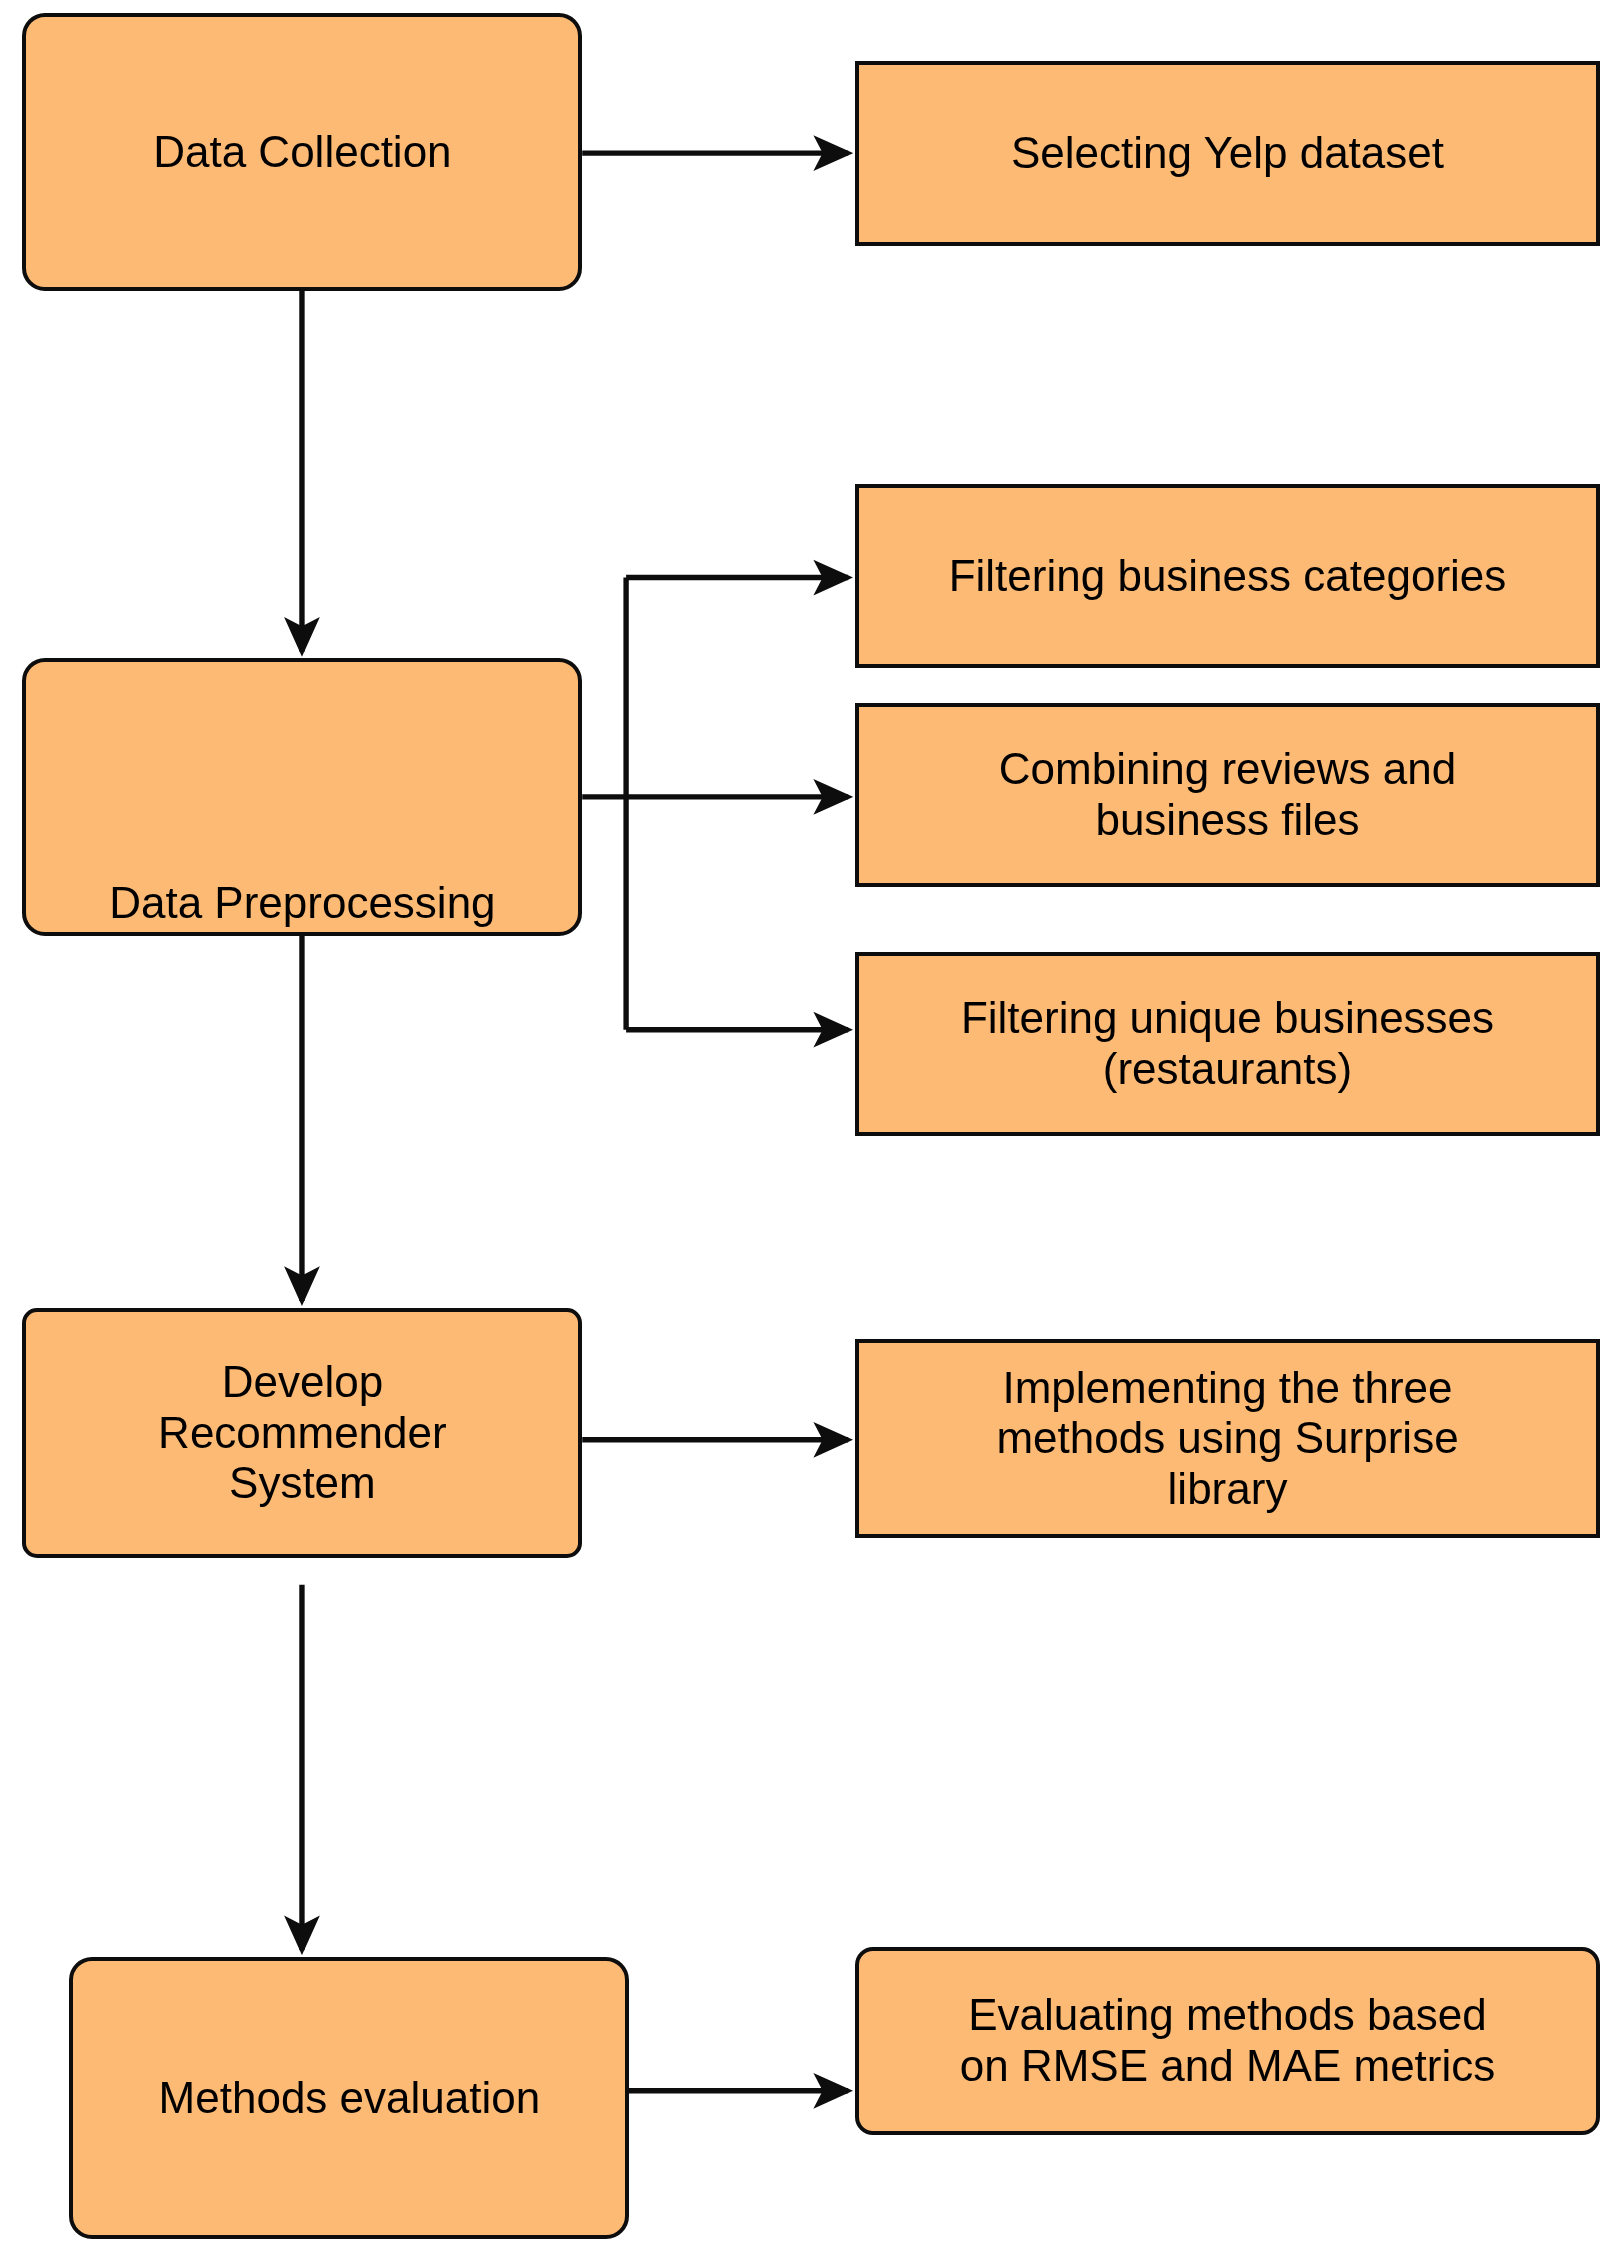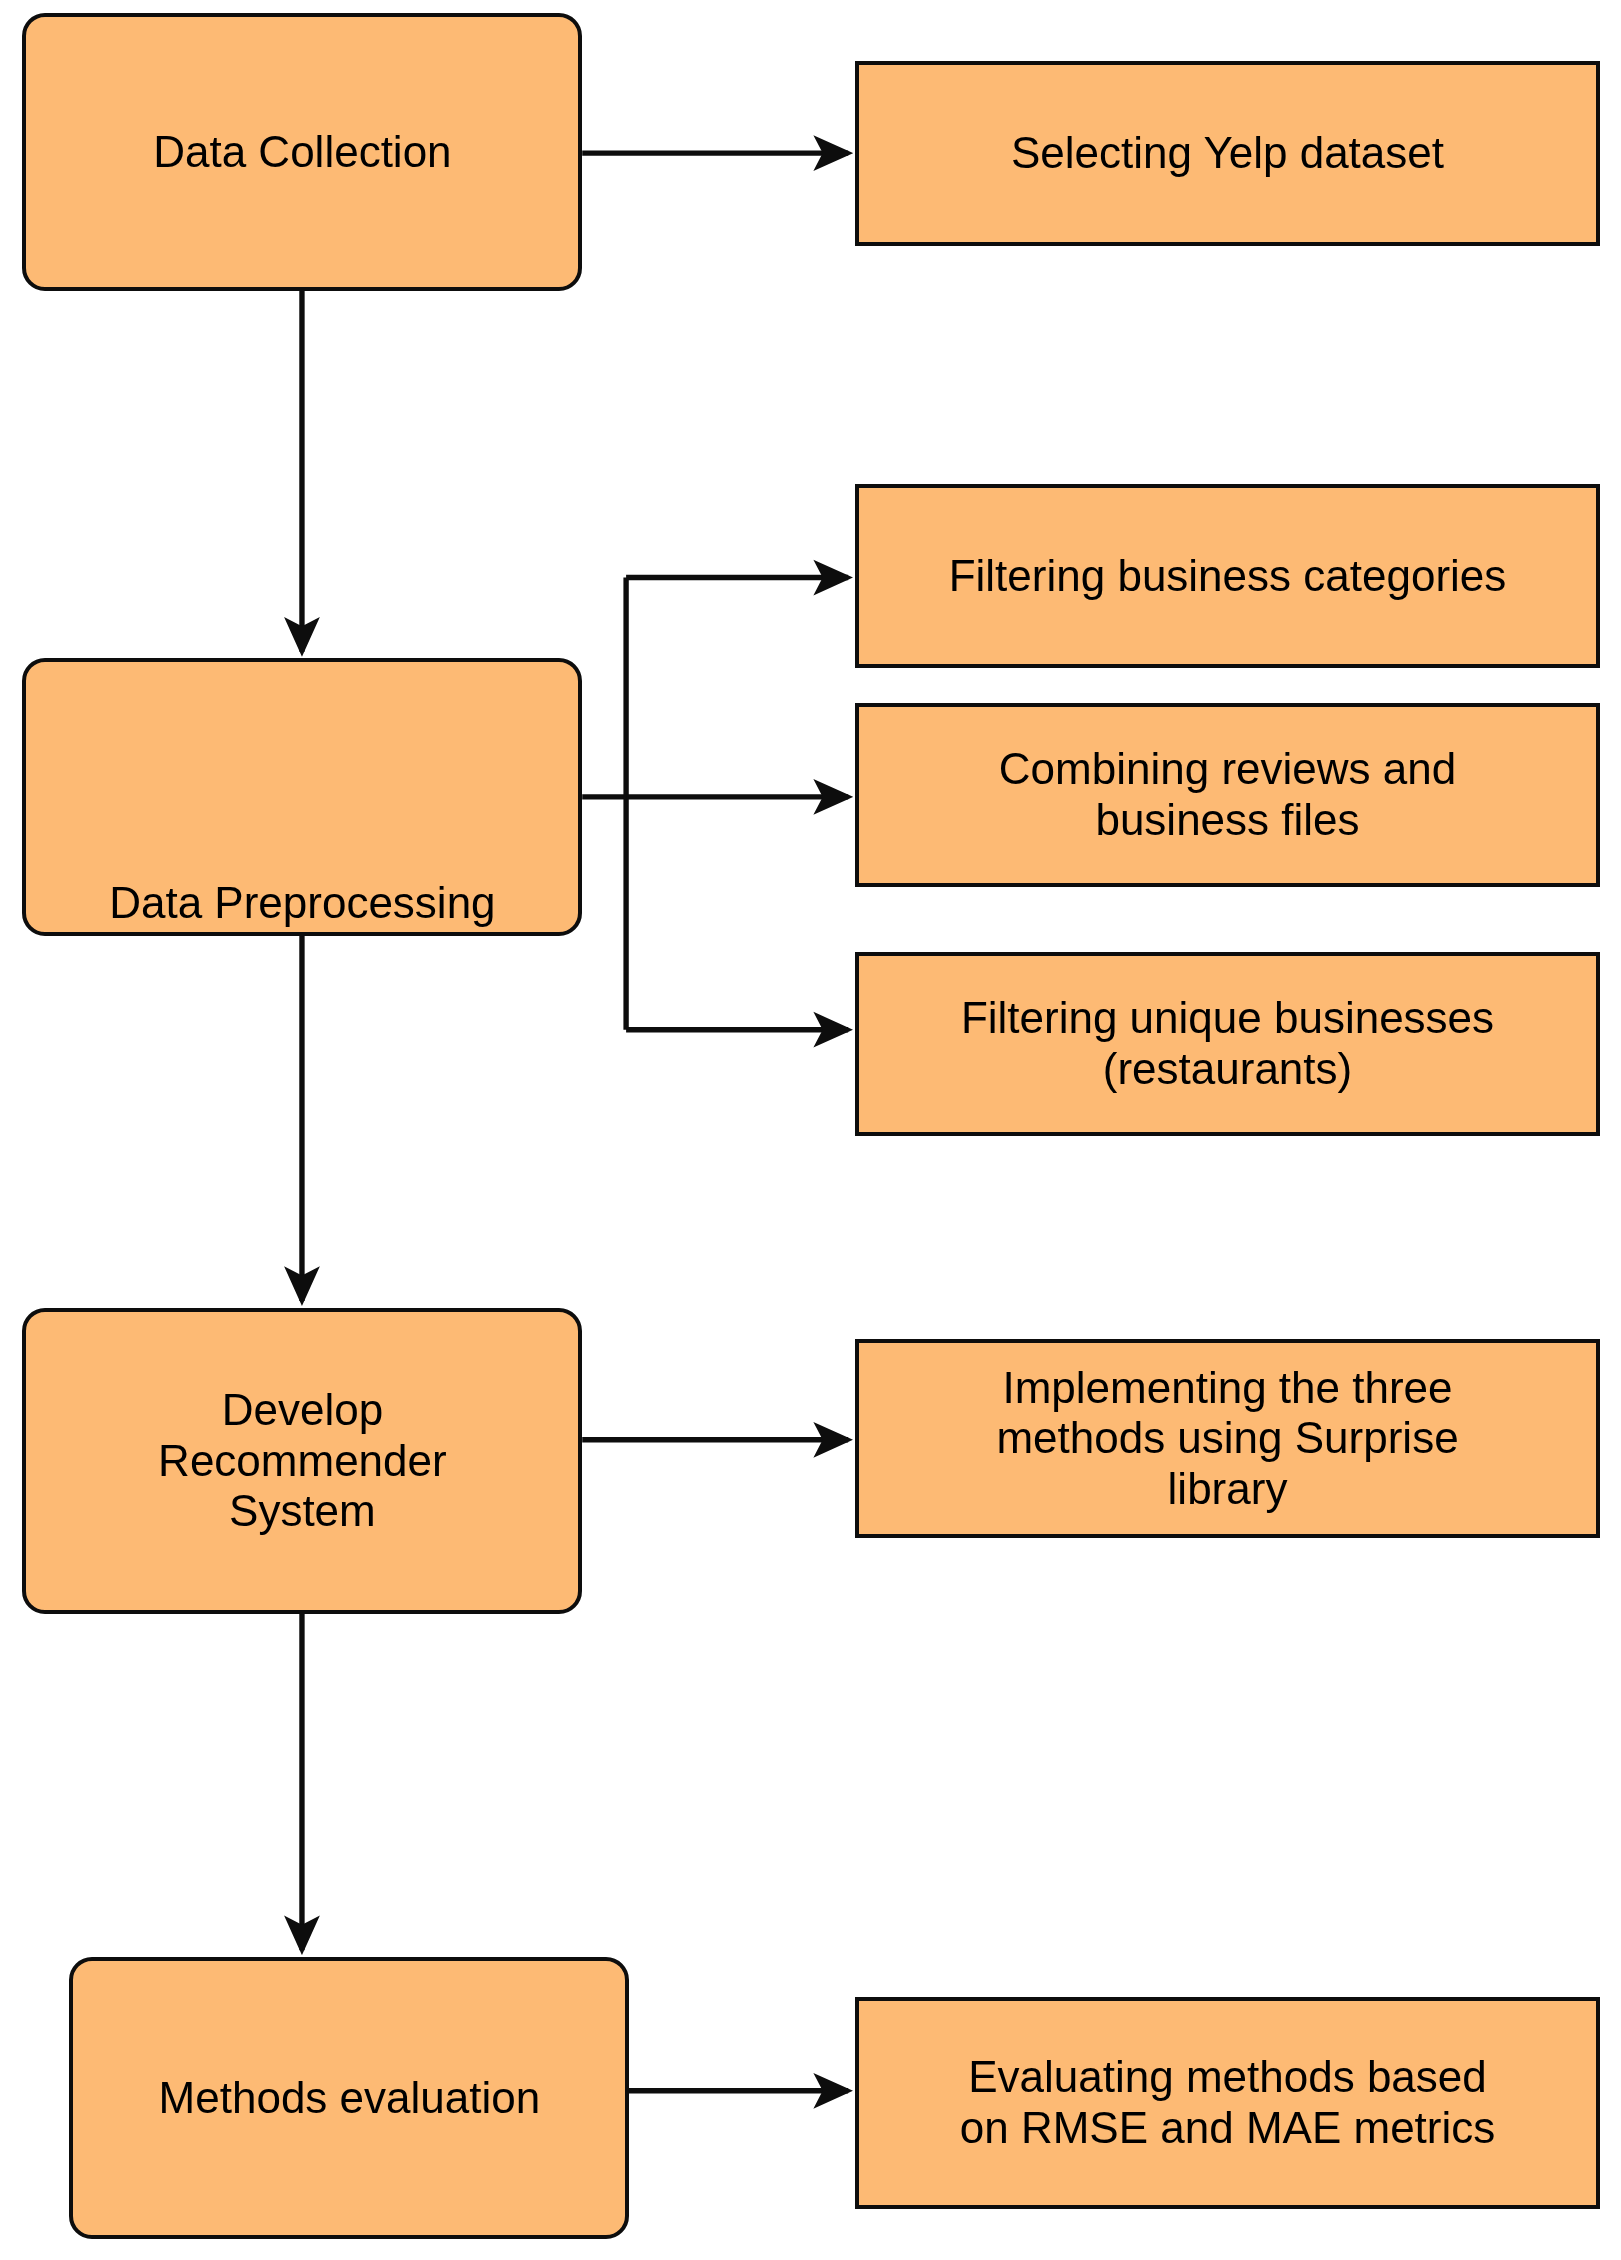--- a/index.html
+++ b/index.html
@@ -81,21 +81,21 @@
   </svg>
 
   <div class="node stage" style="left:22.4px; top:13.4px; width:560px; height:278px;">
     <span>Data Collection</span>
   </div>
 
   <div class="node stage" style="left:22.4px; top:658px; width:560px; height:278px;align-items:flex-end;">
     <span>Data Preprocessing</span>
   </div>
 
-  <div class="node stage" style="left:22.4px; top:1308px; width:560px; height:306px;">
+  <div class="node stage" style="left:22.4px; top:1308px; width:560px; height:250px;border-radius:15px;">
     <span>Develop
 Recommender
 System</span>
   </div>
 
   <div class="node stage" style="left:22.4px; top:1957px; width:560px; height:282px;margin-left:47px;">
     <span>Methods evaluation</span>
   </div>
 
   <div class="node detail" style="left:855px; top:61px; width:745px; height:185px;">
@@ -115,19 +115,19 @@
     <span>Filtering unique businesses
 (restaurants)</span>
   </div>
 
   <div class="node detail" style="left:855px; top:1339px; width:745px; height:199px;">
     <span>Implementing the three
 methods using Surprise
 library</span>
   </div>
 
-  <div class="node detail" style="left:855px; top:1997px; width:745px; height:212px;">
+  <div class="node detail" style="left:855px; top:1947px; width:745px; height:188px;border-radius:18px;">
     <span>Evaluating methods based
 on RMSE and MAE metrics</span>
   </div>
 
 </div>
 
 
 </body></html>

